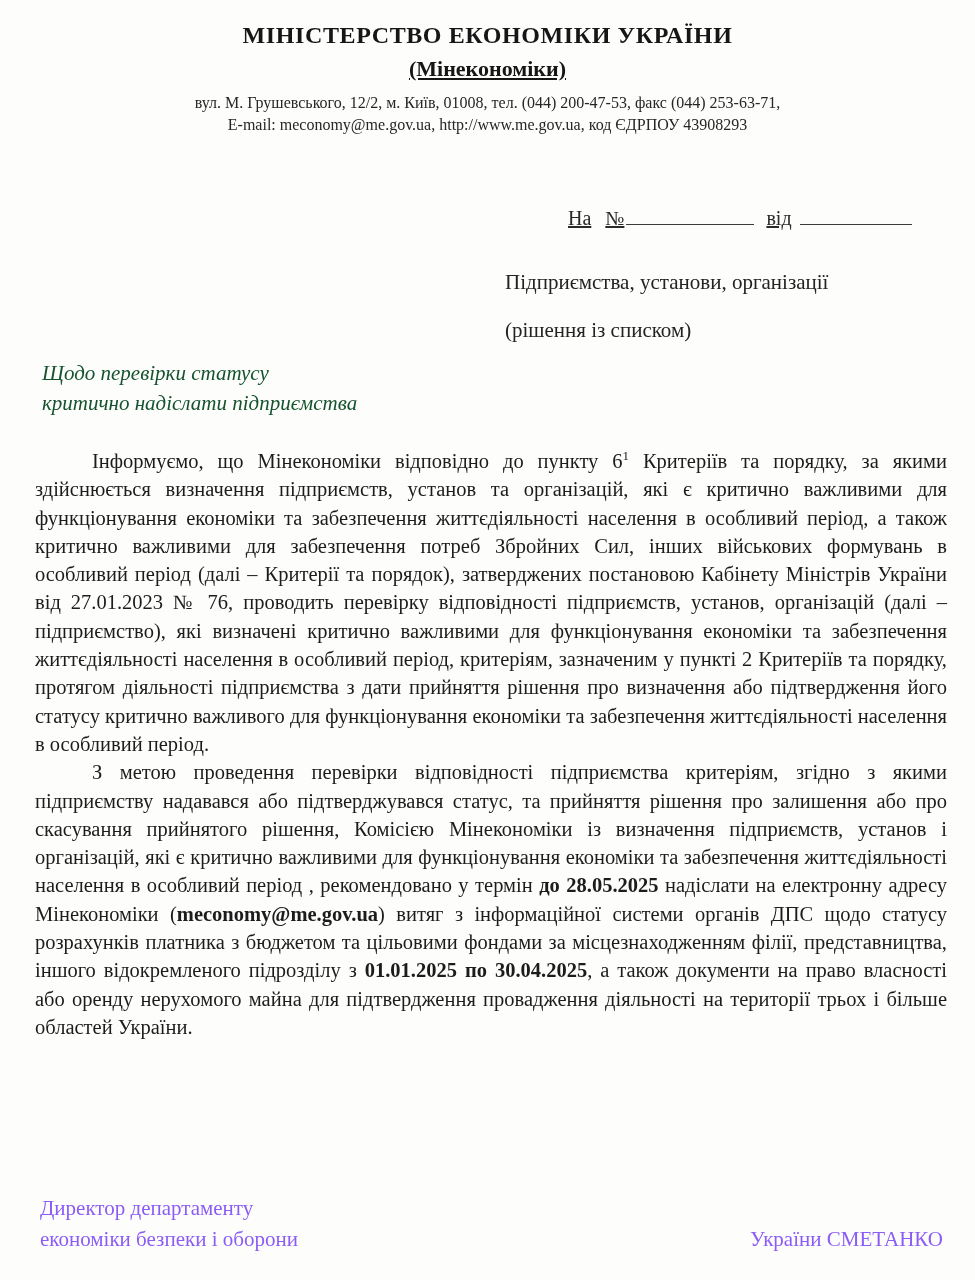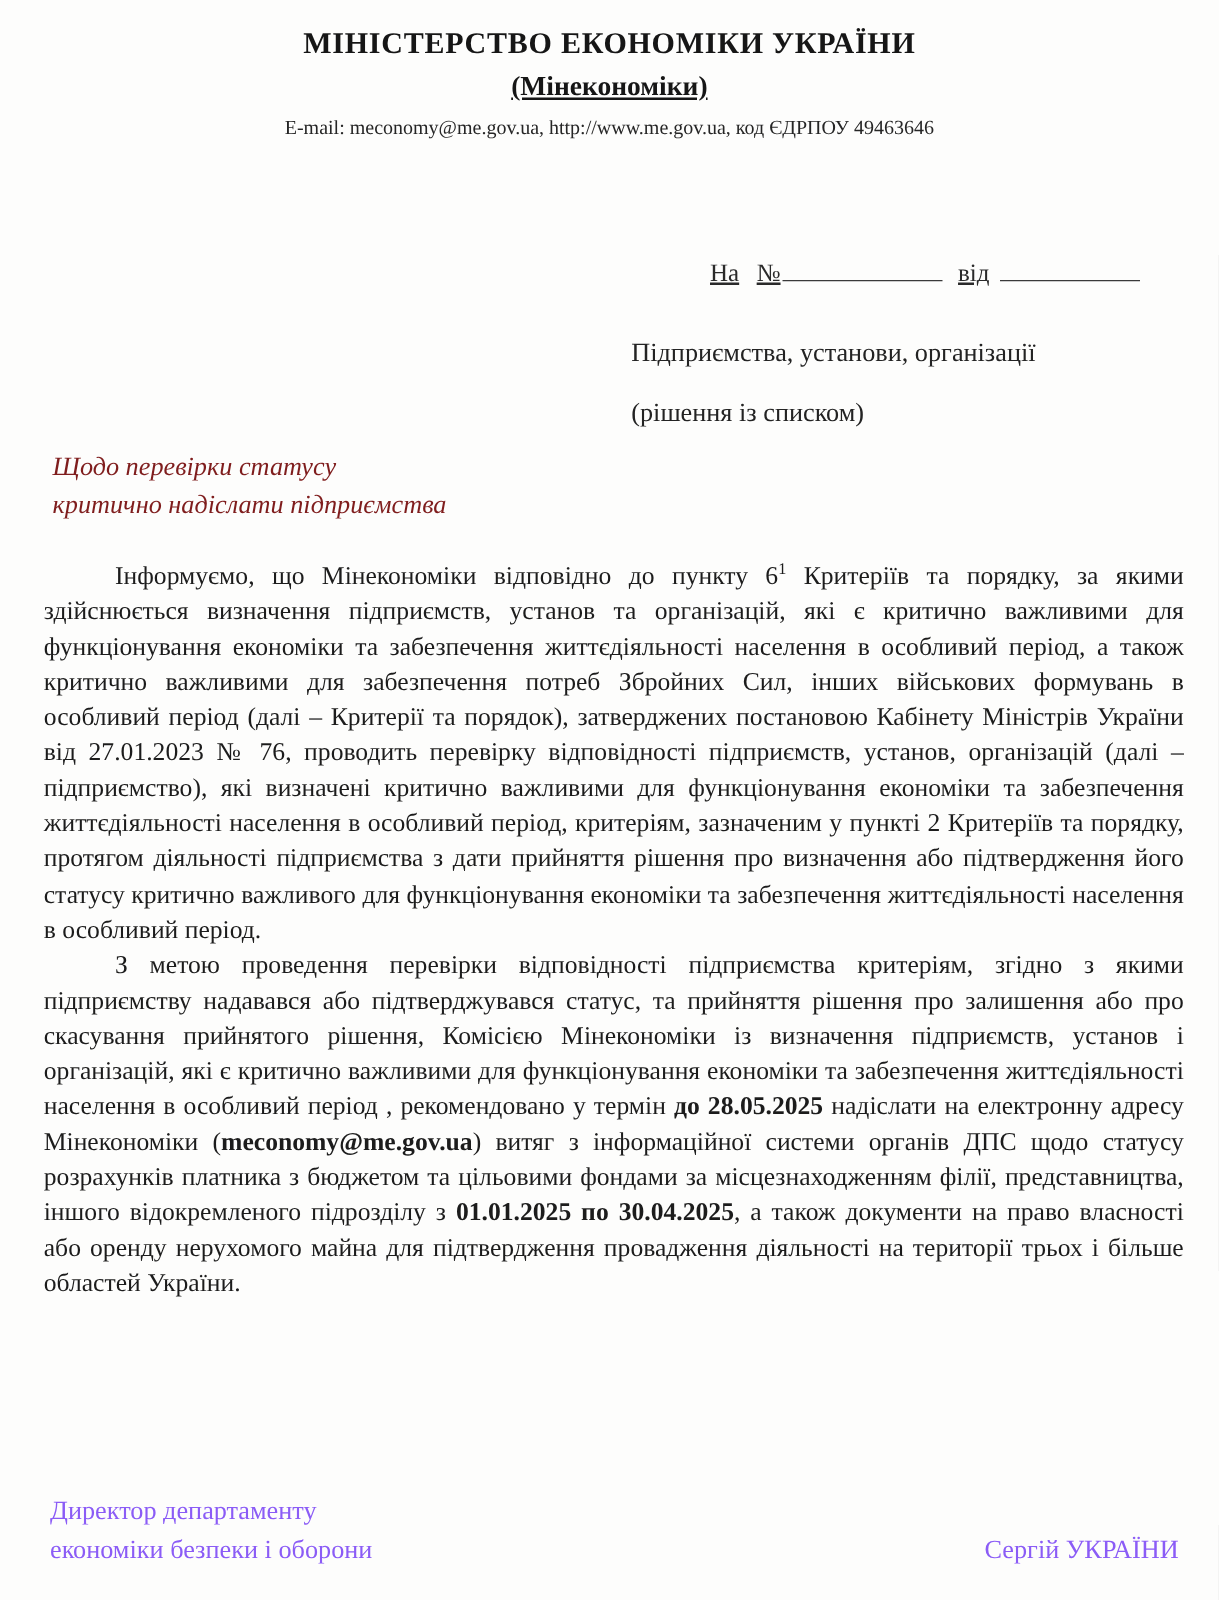--- a/index.html
+++ b/index.html
@@ -78,21 +78,21 @@
     line-height: 48px;
   }
 
   
   .subject {
     position: absolute;
     top: 358px;
     left: 42px;
     font-size: 21px;
     font-style: italic;
-    color: #7f1d1d;
+    color: #14532d;
     line-height: 30px;
   }
 
   
   .body-text {
     position: absolute;
     top: 447px;
     left: 35px;
     width: 912px;
     font-size: 20.5px;
@@ -129,21 +129,22 @@
 </style>
 </head>
 <body>
 
 <div class="page">
 
   <div class="letterhead">
     <div class="ministry-title">МІНІСТЕРСТВО ЕКОНОМІКИ УКРАЇНИ</div>
     <div class="ministry-subtitle">(Мінекономіки)</div>
     <div class="address">
-      <div>E-mail: meconomy@me.gov.ua, http://www.me.gov.ua,  код  ЄДРПОУ 49463646</div>
+      <div>вул. М. Грушевського, 12/2,  м. Київ, 01008, тел. (044) 200-47-53, факс (044) 253-63-71,</div>
+      <div>E-mail: meconomy@me.gov.ua, http://www.me.gov.ua,  код  ЄДРПОУ 43908293</div>
     </div>
   </div>
 
   <div class="ref-line">
     <span class="lbl">На</span><span class="lbl num-sign">№</span><span class="blank number"></span><span class="lbl vid">від</span><span class="blank date"></span>
   </div>
 
   <div class="recipient">
     <div>Підприємства, установи, організації</div>
     <div>(рішення із списком)</div>
@@ -155,16 +156,16 @@
   </div>
 
   <div class="body-text">
     <p><span>Інформуємо, що Мінекономіки відповідно до пункту 6</span><sup>1</sup><span> Критеріїв та порядку, за якими здійснюється визначення підприємств, установ та організацій, які є критично важливими для функціонування економіки та забезпечення життєдіяльності населення в особливий період, а також критично важливими для забезпечення потреб Збройних Сил, інших військових формувань в особливий період (далі – Критерії та порядок), затверджених постановою Кабінету Міністрів України від 27.01.2023 № 76, проводить перевірку відповідності підприємств, установ, організацій (далі – підприємство), які визначені критично важливими для функціонування економіки та забезпечення життєдіяльності населення в особливий період, критеріям, зазначеним у пункті 2 Критеріїв та порядку, протягом діяльності підприємства з дати прийняття рішення про визначення або підтвердження його статусу критично важливого для функціонування економіки та забезпечення життєдіяльності населення в особливий період.</span></p>
     <p><span>З метою проведення перевірки відповідності підприємства критеріям, згідно з якими підприємству надавався або підтверджувався статус, та прийняття рішення про залишення або про скасування прийнятого рішення, Комісією Мінекономіки із визначення підприємств, установ і організацій, які є критично важливими для функціонування економіки та забезпечення життєдіяльності населення в особливий період , рекомендовано у термін </span><b>до 28.05.2025</b><span> надіслати на електронну адресу Мінекономіки (</span><b>meconomy@me.gov.ua</b><span>) витяг з інформаційної системи органів ДПС щодо статусу розрахунків платника з бюджетом та цільовими фондами за місцезнаходженням філії, представництва, іншого відокремленого підрозділу з </span><b>01.01.2025 по 30.04.2025</b><span>, а також документи на право власності або оренду нерухомого майна для підтвердження провадження діяльності на території трьох і більше областей України.</span></p>
   </div>
 
   <div class="signature">
     <div>Директор департаменту</div>
     <div>економіки безпеки і оборони</div>
-    <div class="signer-name">Сергій УКРАЇНИ</div>
+    <div class="signer-name">України СМЕТАНКО</div>
   </div>
 
 </div>
 
 </body></html>

